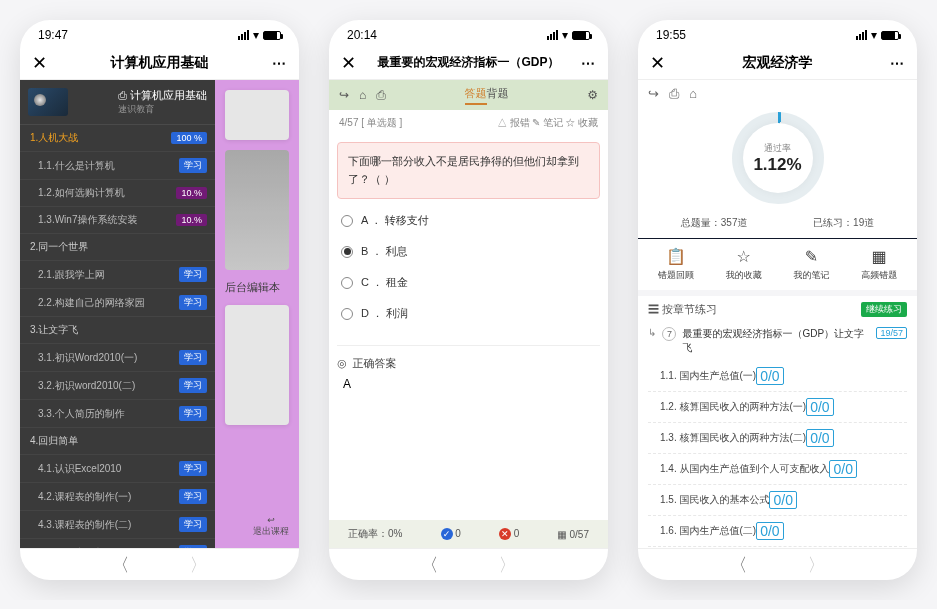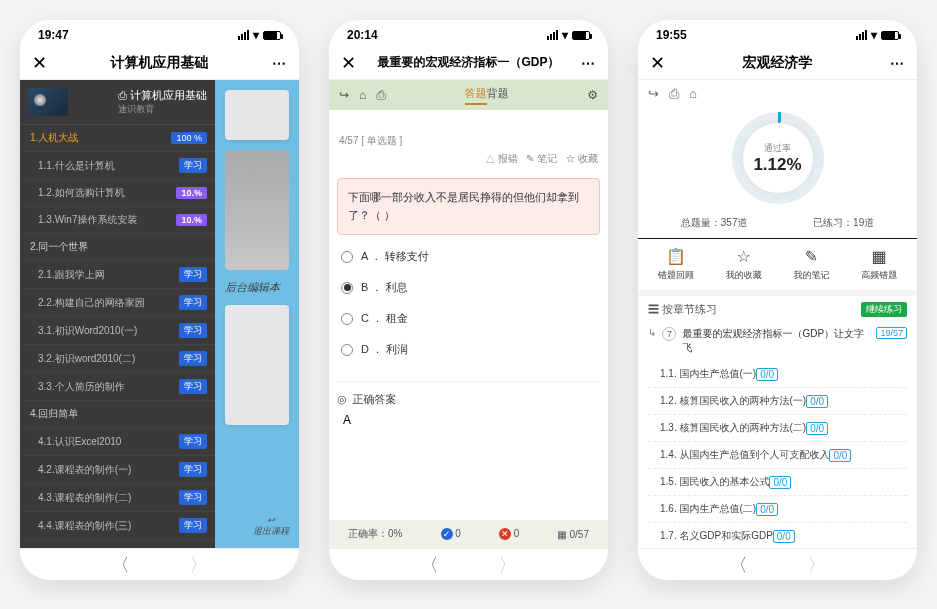--- a/index.html
+++ b/index.html
@@ -23,21 +23,21 @@
     flex-direction: column;
     position: relative;
   }
   .status-bar {
     height: 26px;
     display: flex;
     justify-content: space-between;
     align-items: center;
     padding: 4px 18px 0 18px;
     font-size: 12px;
-    font-weight: 700;
+    font-weight: 400;
     color: #000;
   }
   .status-icons { display:flex; gap:4px; align-items:center; }
   .signal { display:flex; gap:1px; align-items:flex-end; }
   .signal span { width:2px; background:#000; }
   .signal span:nth-child(1){height:4px;} .signal span:nth-child(2){height:6px;}
   .signal span:nth-child(3){height:8px;} .signal span:nth-child(4){height:10px;}
   .wifi { font-size:12px; }
   .battery { width:18px; height:9px; border:1px solid #000; border-radius:2px; position:relative; }
   .battery::after{content:"";position:absolute;right:-3px;top:2px;width:2px;height:5px;background:#000;border-radius:0 1px 1px 0;}
@@ -87,27 +87,26 @@
     border-bottom:1px solid #444;
     font-size:10px;
   }
   .p1-item.section { color:#ccc; }
   .p1-item.sub { padding-left:18px; color:#bbb; }
   .p1-item.active { color:#f0a020; }
   .badge {
     font-size:9px; padding:1px 5px; border-radius:2px; color:#fff;
   }
   .badge-blue { background:#2866d8; }
-  .badge-green { background:#8b5cf6;font-weight:bold; }
+  .badge-green { background:#701a75; }
   .badge-study { background:#2866d8; }
   .p1-right-blur {
     position:absolute; left:195px; right:0; top:0; bottom:0;
-    background:#7dd3fc;
+    background:#f0abfc;
     filter:brightness(0.9);
-    font-style:italic;
   }
   .p1-right-blur .card { background:#fff; margin:10px; border-radius:4px; height:50px; box-shadow:0 1px 4px rgba(0,0,0,0.1);}
   .p1-exit { position:absolute; right:10px; bottom:10px; font-size:9px; color:#555; text-align:center;}
 
   
   .p2-toolbar {
     background:#d8e6cd;
     height:30px;
     display:flex;
     align-items:center;
@@ -116,21 +115,21 @@
     font-size:12px;
     color:#555;
   }
   .p2-toolbar .left { display:flex; gap:10px; }
   .p2-toolbar .mid { display:flex; font-size:11px;}
   .p2-toolbar .mid span.active{ color:#d08030; border-bottom:2px solid #d08030; padding-bottom:2px;}
   .p2-meta {
     display:flex; justify-content:space-between; align-items:center;
     padding:6px 10px; font-size:10px; color:#888;
   }
-  .p2-meta .links { display:flex; gap:8px;margin-top:36px; }
+  .p2-meta .links { display:flex; gap:2px; }
   .p2-question {
     background:#fdecea; border:1px solid #f5c2c0;
     margin:6px 8px; padding:10px; border-radius:4px;
     font-size:11px; color:#333; line-height:1.6;
   }
   .p2-options {
     margin:0 8px; font-size:11px; color:#333;
   }
   .p2-opt { display:flex; align-items:center; gap:8px; padding:8px 4px; }
   .radio { width:12px; height:12px; border:1px solid #888; border-radius:50%; display:inline-flex; align-items:center; justify-content:center;}
@@ -180,21 +179,21 @@
   }
   .p3-chip{ font-size:9px; color:#2aa0d8; border:1px solid #2aa0d8; border-radius:2px; padding:0 3px; margin-left:auto;}
   .p3-num{ border:1px solid #bbb; border-radius:50%; width:14px;height:14px; display:inline-flex;align-items:center;justify-content:center; font-size:9px;color:#666;}
   .p3-list{ padding:0 10px;}
   .p3-li{
     display:flex; justify-content:flex-start; align-items:center;
     padding:6px 0 6px 12px; font-size:10px; color:#444;
     border-top:1px dashed #e8e8e8;
   }
   .p3-li:first-child{border-top:none;}
-  .p3-prog{ font-size:10px; color:#2aa0d8; border:1px solid #2aa0d8; border-radius:2px; padding:0 3px;}
+  .p3-prog{ font-size:14px; color:#2aa0d8; border:1px solid #2aa0d8; border-radius:2px; padding:0 3px;}
 </style>
 </head>
 <body>
 
 <div class="phone">
   <div class="status-bar">
     <span>19:47</span>
     <div class="status-icons">
       <div class="signal">
           <span></span>
@@ -250,20 +249,23 @@
             <span>2.同一个世界</span>
           </div>
           <div class="p1-item sub">
             <span>2.1.跟我学上网</span>
             <span class="badge badge-study">学习</span>
           </div>
           <div class="p1-item sub">
             <span>2.2.构建自己的网络家园</span>
             <span class="badge badge-study">学习</span>
           </div>
+          <div class="p1-item section">
+            <span>3.让文字飞</span>
+          </div>
           <div class="p1-item sub">
             <span>3.1.初识Word2010(一)</span>
             <span class="badge badge-study">学习</span>
           </div>
           <div class="p1-item sub">
             <span>3.2.初识word2010(二)</span>
             <span class="badge badge-study">学习</span>
           </div>
           <div class="p1-item sub">
             <span>3.3.个人简历的制作</span>

